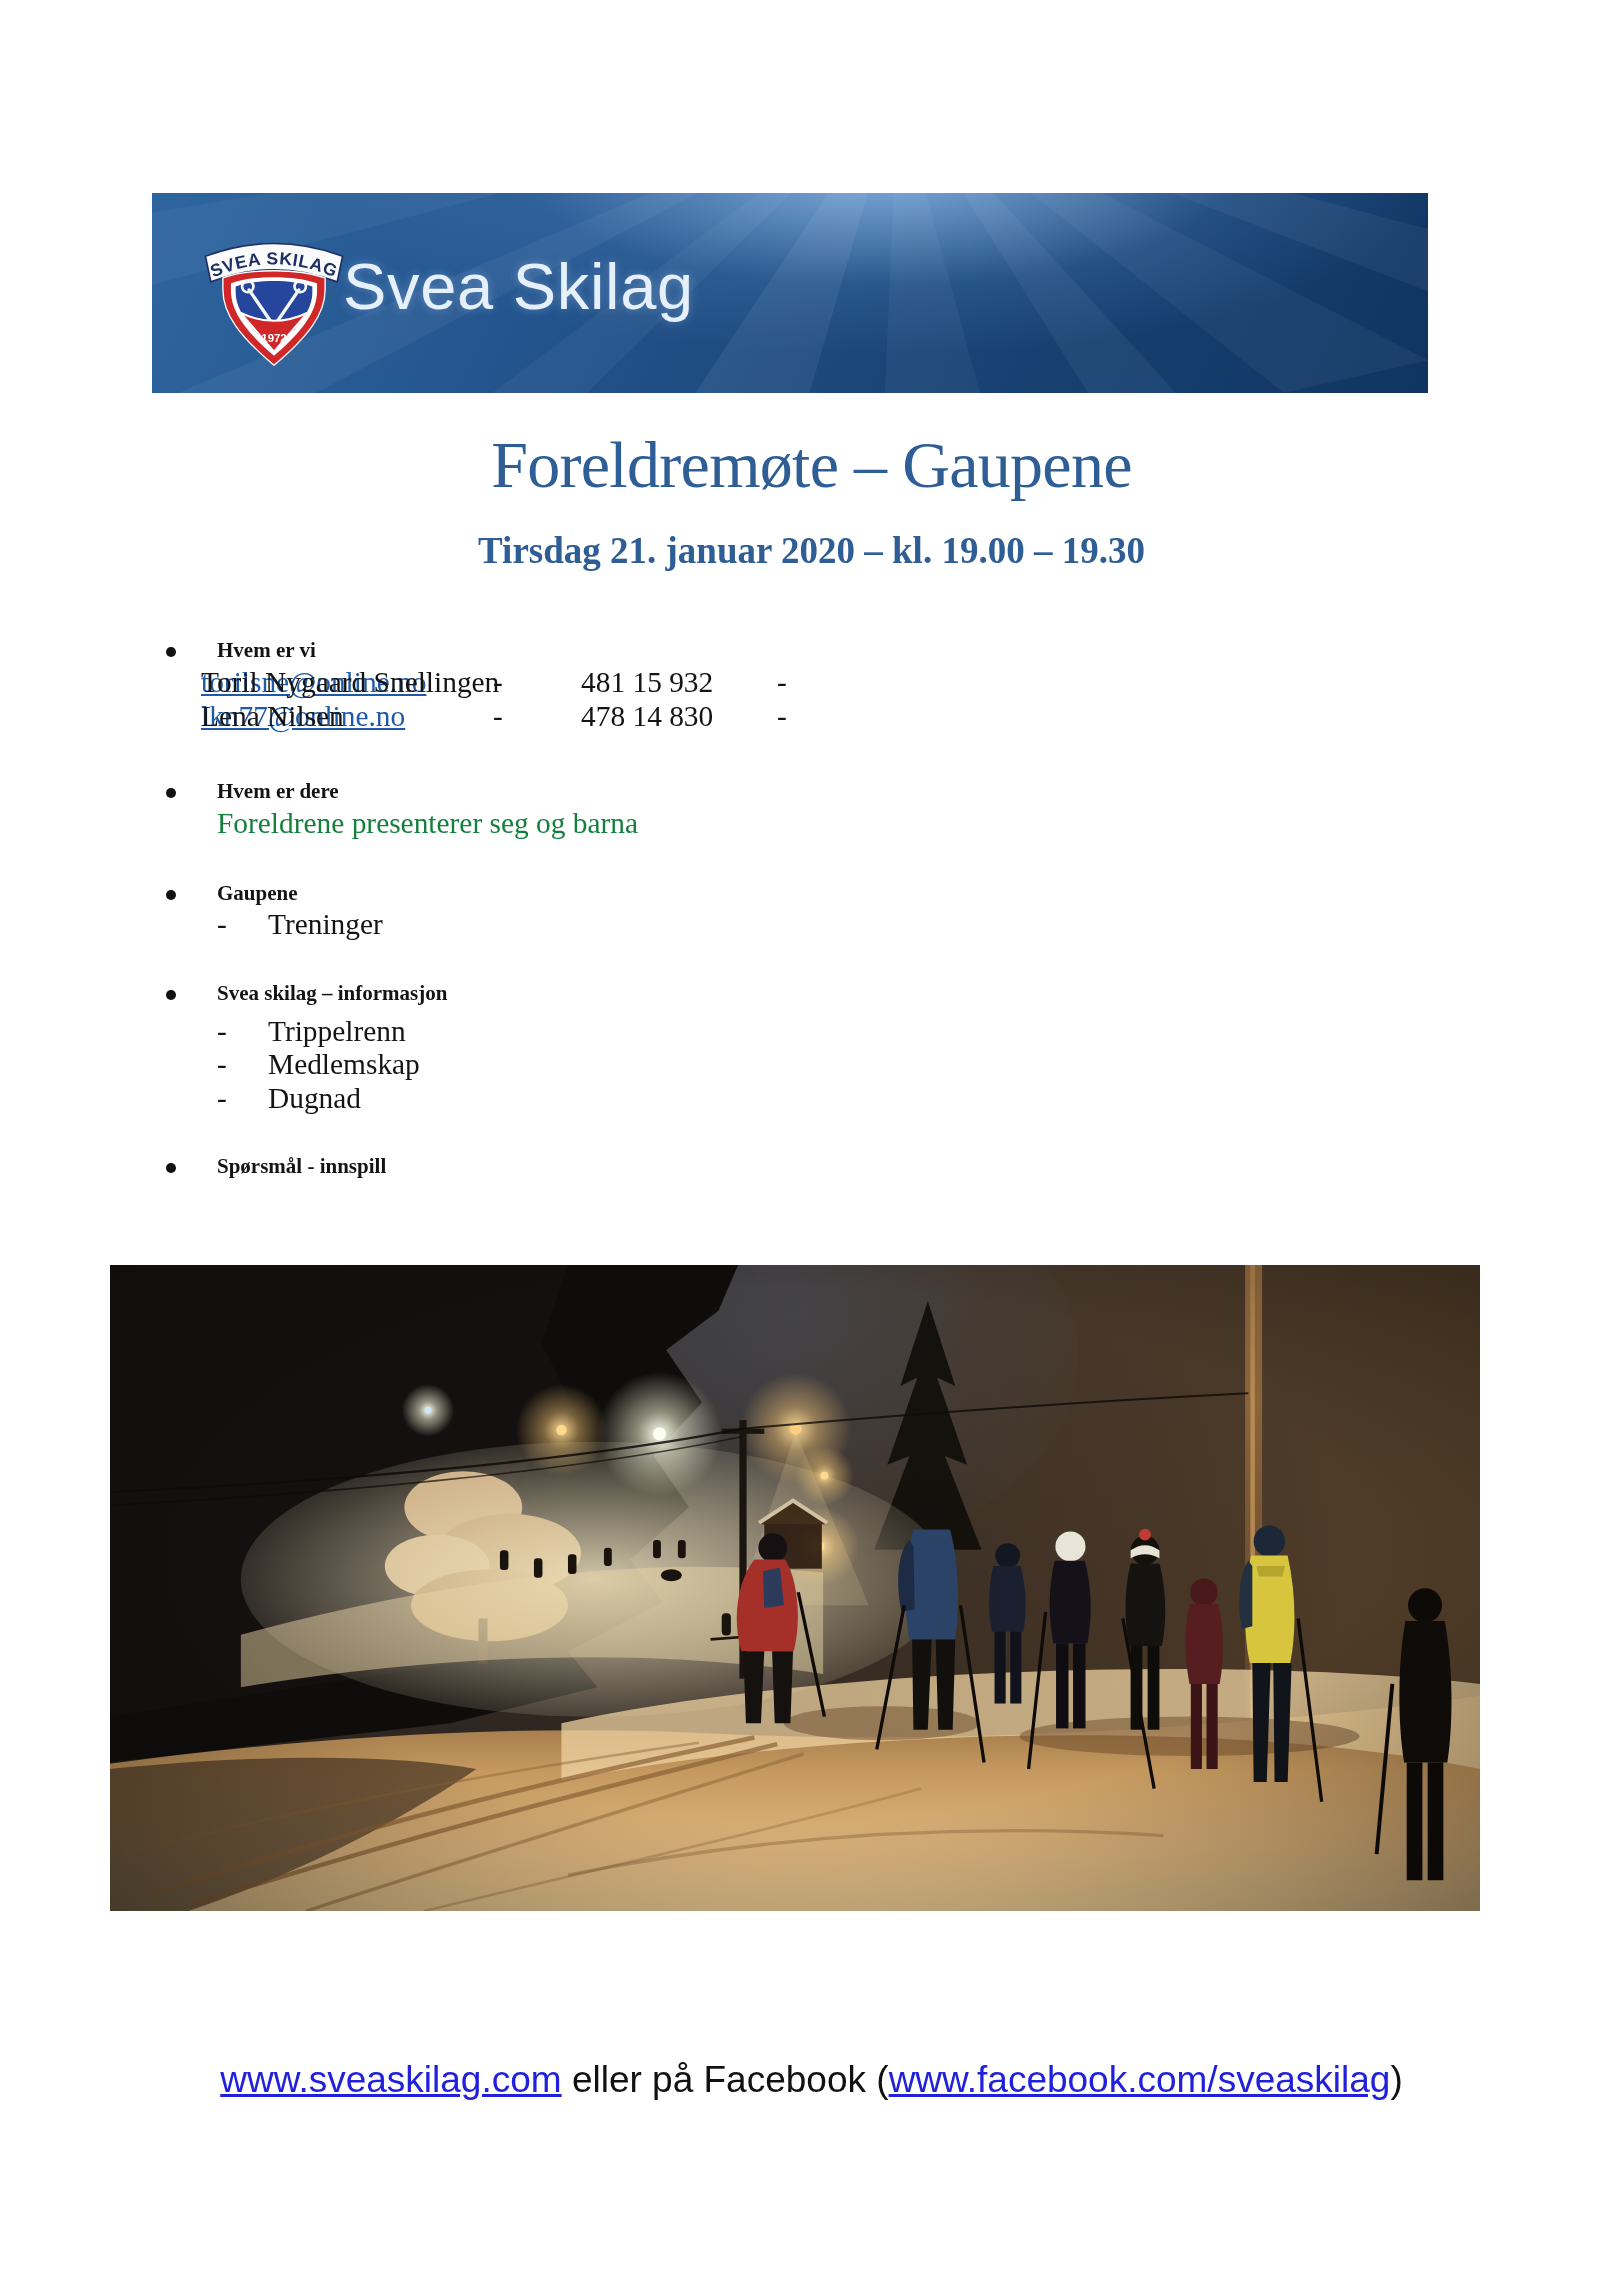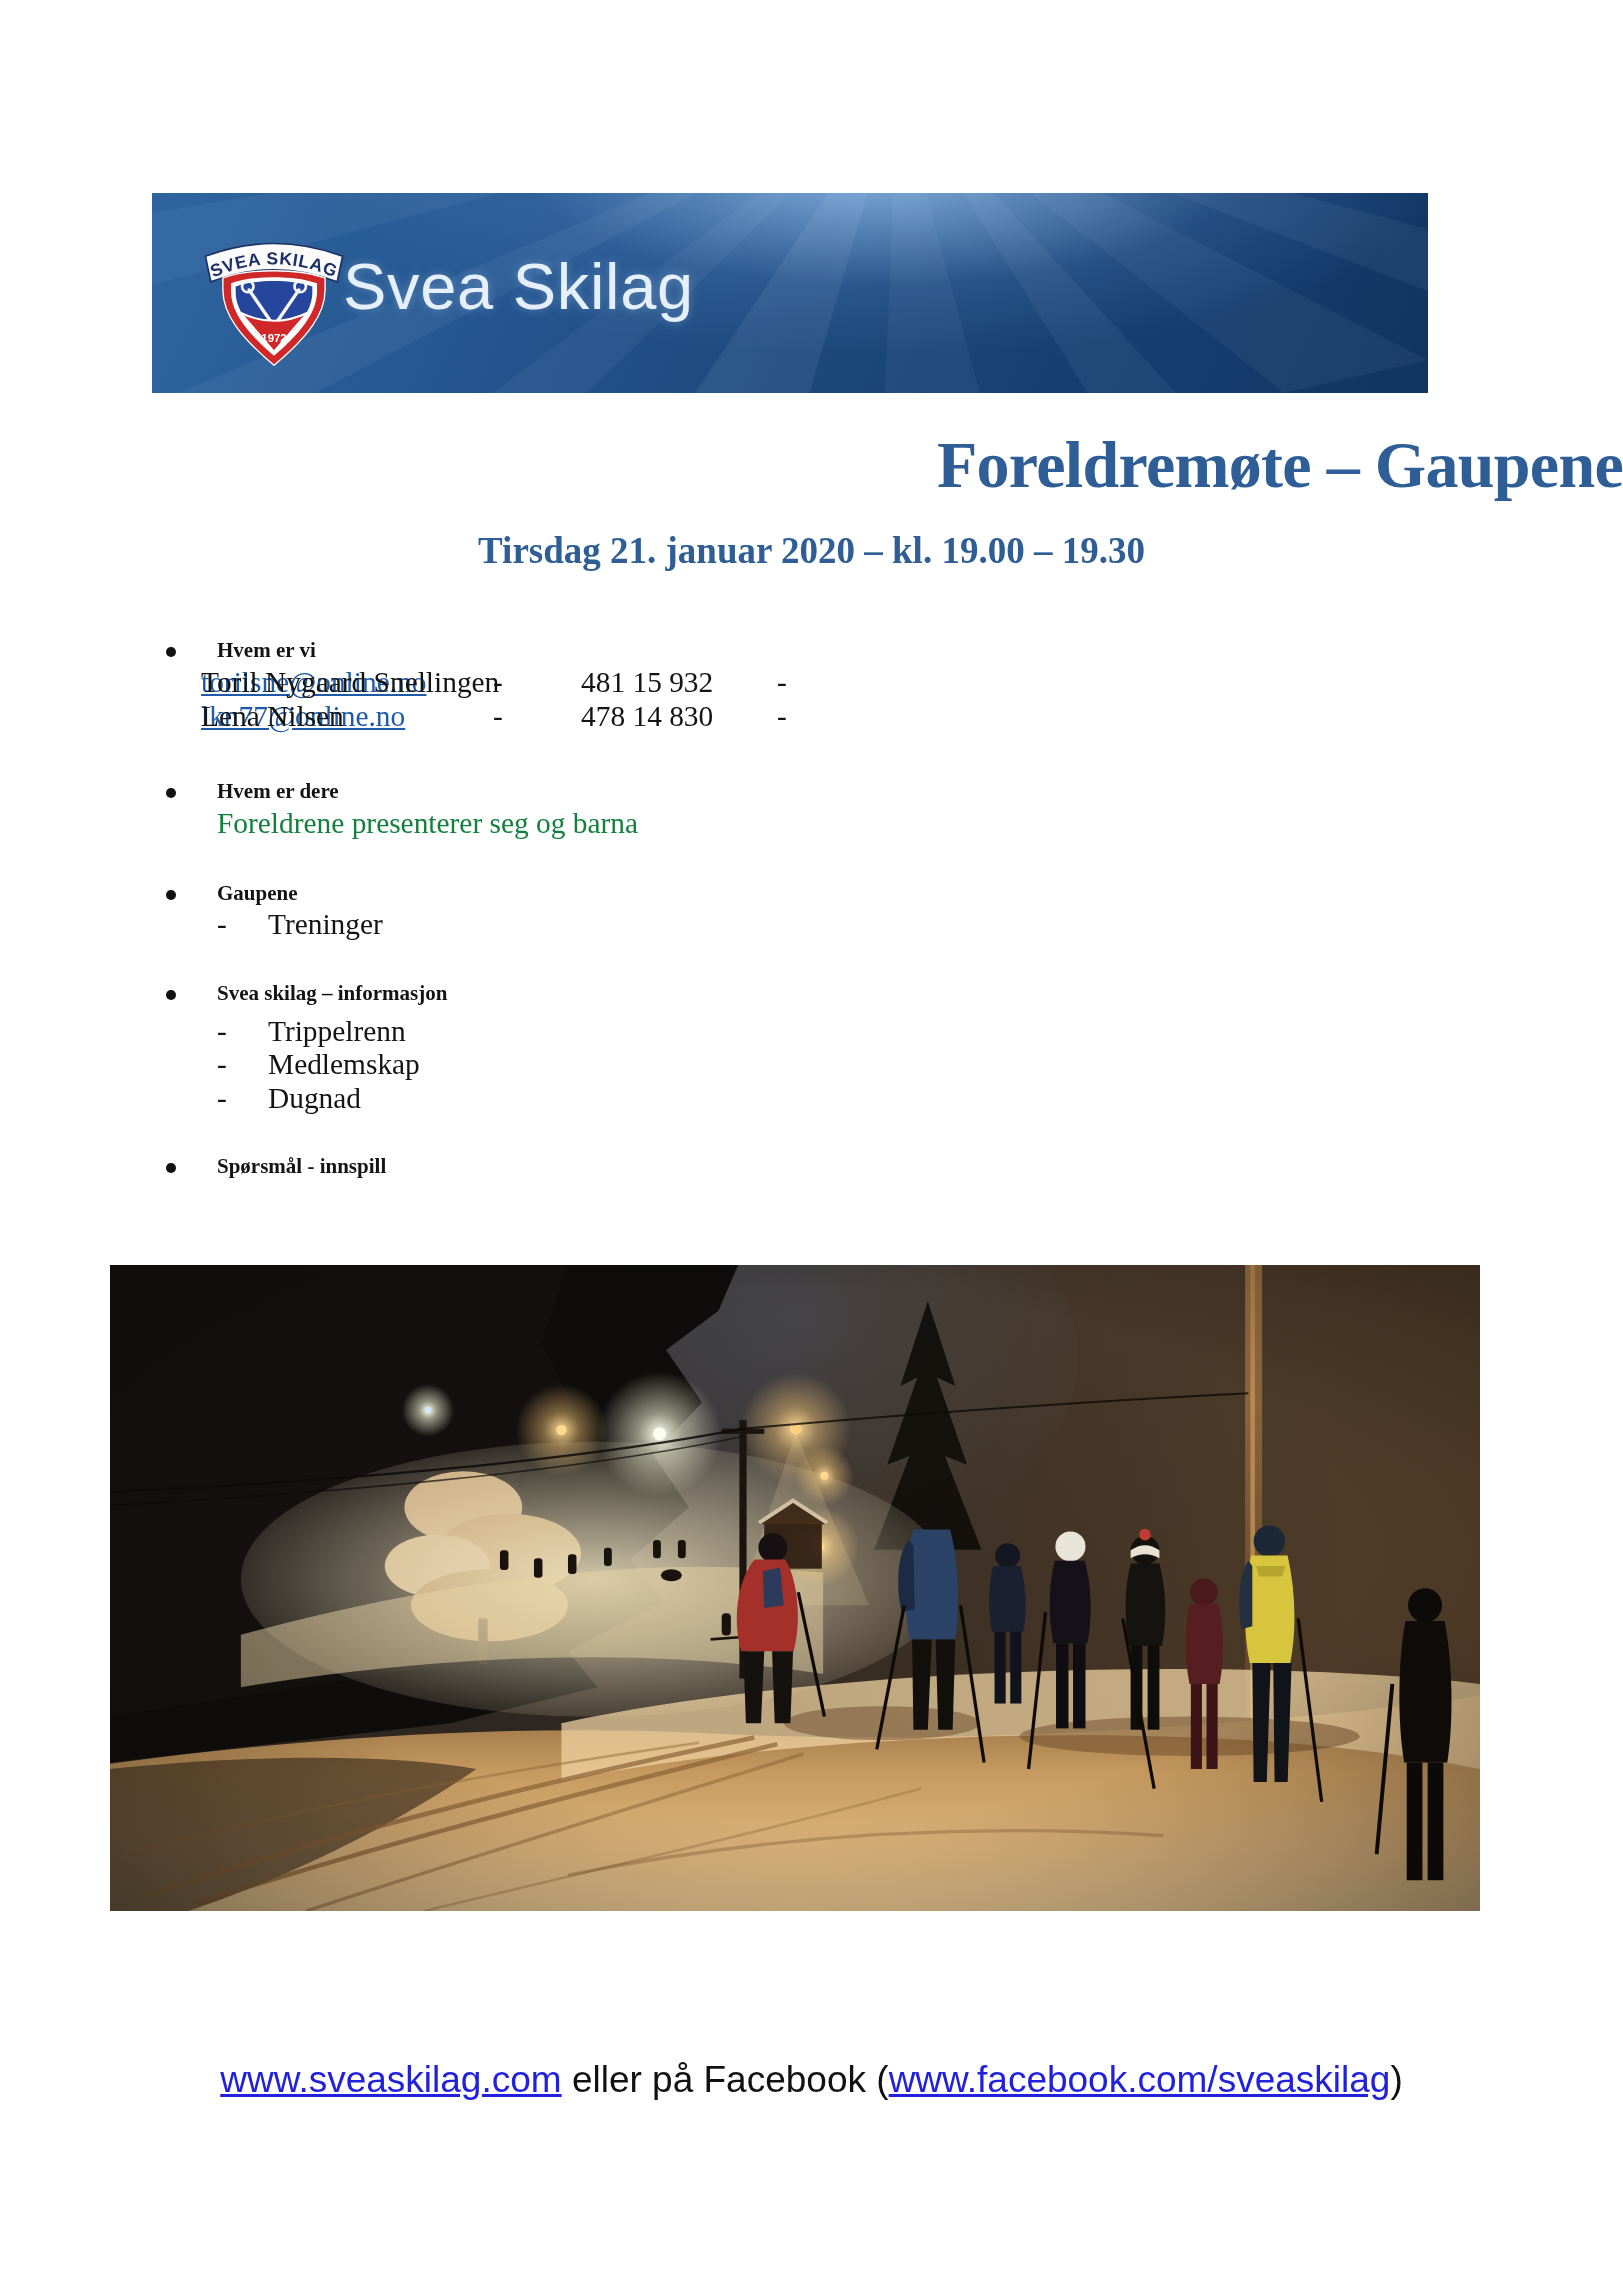--- a/index.html
+++ b/index.html
@@ -18,22 +18,22 @@
   .banner-rays{position:absolute;inset:0;width:100%;height:100%;}
   .logo-svg{position:absolute;left:44px;top:29px;width:156px;height:156px;}
   .brand{
     position:absolute;left:191px;top:55px;
     font-family:"Liberation Sans",sans-serif;font-weight:400;
     font-size:65px;line-height:1.2;color:#e6effc;letter-spacing:0.7px;
     text-shadow:0 0 9.2px rgba(190,220,255,.35);
   }
   
   .title{
-    position:absolute;left:0;right:0;top:427px;margin:0;text-align:right;
-    font-size:66px;font-weight:bold;color:#2e5e95;letter-spacing:-0.7px;
+    position:absolute;left:0;right:0;top:427px;margin:0;text-align:center;
+    font-size:66px;font-weight:normal;color:#2e5e95;letter-spacing:-0.7px;
   }
   .subtitle{
     position:absolute;left:0;right:0;top:512px;margin:17px;text-align:center;
     font-size:37px;font-weight:bold;color:#2e5e95;
   }
   
   .dot{position:absolute;width:9.8px;height:9.8px;border-radius:50%;background:#111;}
   .blabel{position:absolute;left:217px;font-size:21px;font-weight:bold;color:#141414;white-space:nowrap;line-height:34px;}
   .bline{position:absolute;left:217px;font-size:29.4px;color:#15803d;white-space:nowrap;line-height:34px;}
   .crow{position:absolute;left:201px;height:34px;font-size:29.4px;color:#141414;line-height:34px;}

